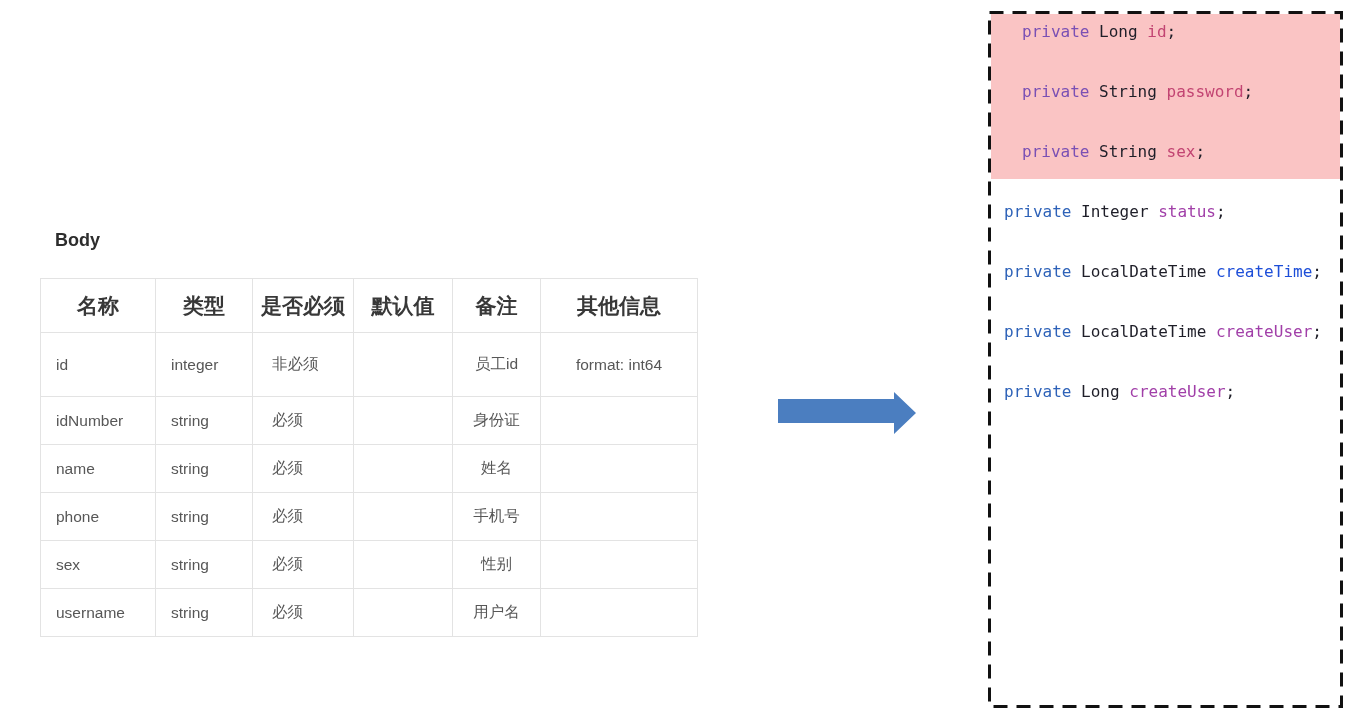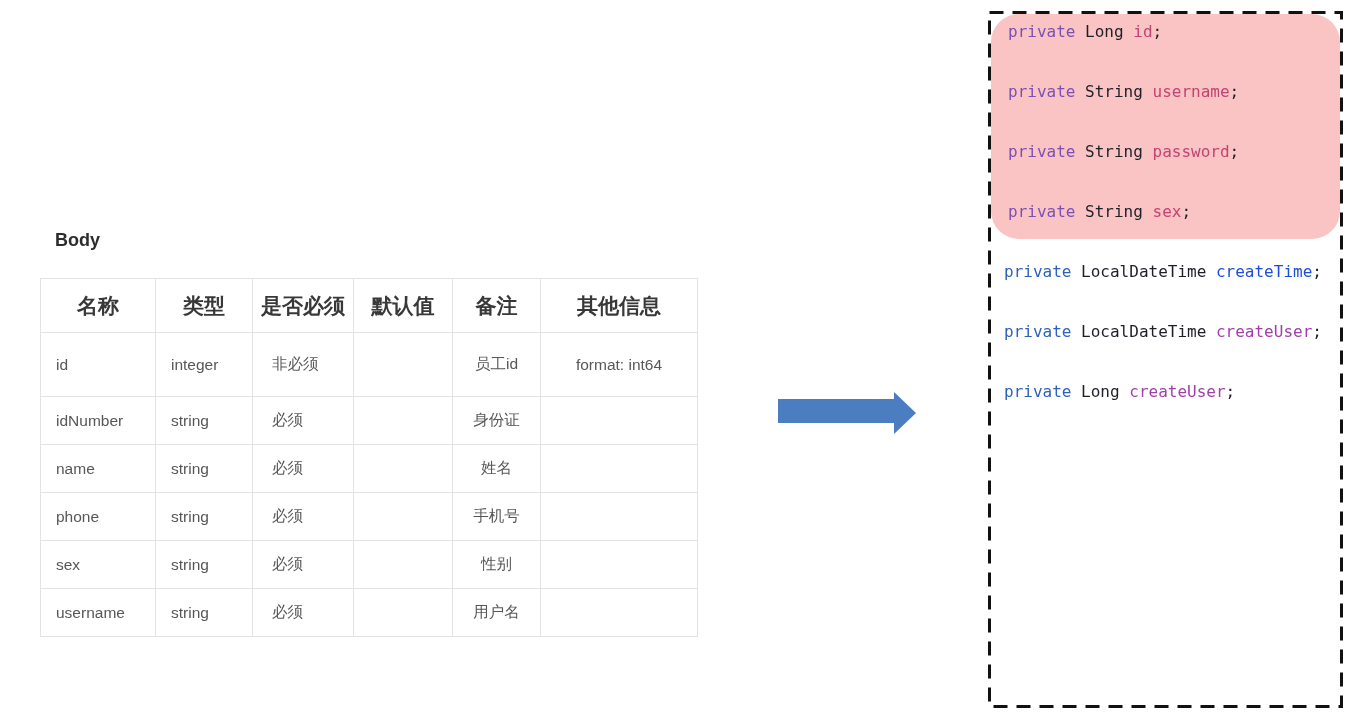--- a/index.html
+++ b/index.html
@@ -37,21 +37,21 @@
   td.a-left3{text-align:left;padding-left:19px}
   td.a-center{text-align:center}
 
   
   .arrow-svg{position:absolute;left:778px;top:385px;}
 
   
   .code-box{position:absolute;left:988px;top:11px;width:355px;height:697px;}
   .dashed-border{position:absolute;left:0;top:0;}
   .code-content{position:absolute;left:3px;top:3px;right:3px;}
-  .code-hl{padding:8px 0 17px 17px;border-radius:28px;}
+  .code-hl{padding:8px 0 17px 31px;}
   .code-rest{padding:23px 0 0 13px;}
   .code-line{
     height:20px;line-height:20px;margin-bottom:40px;white-space:pre;
     font-family:"DejaVu Sans Mono","Liberation Mono",monospace;
     font-size:16px;
   }
   .code-hl .code-line:last-child,.code-rest .code-line:last-child{margin-bottom:0;}
 </style>
 </head>
 <body>
@@ -135,25 +135,25 @@
     <polygon points="0,14 116,14 116,7 138,28 116,49 116,38 0,38" fill="#4b7ec0"></polygon>
   </svg>
 
   <div class="code-box">
     <svg class="dashed-border" width="355" height="697">
       <rect x="1.5" y="1.5" width="352" height="694" fill="none" stroke-width="3" stroke-dasharray="14 9" stroke="#111111"></rect>
     </svg>
     <div class="code-content">
       <div class="code-hl" style="background: rgb(250, 196, 196);">
           <div class="code-line"><span style="color: rgb(122, 80, 180);">private</span> <span style="color: rgb(30, 30, 40);">Long</span> <span style="color: rgb(194, 68, 114);">id</span><span style="color: rgb(30, 30, 40);">;</span></div>
-          <div class="code-line"><span style="color: rgb(122, 80, 180);">private</span> <span style="color: rgb(30, 30, 40);">String</span> <span style="color: rgb(194, 68, 114);">username</span><span style="color: rgb(30, 30, 40);">;</span></div>
           <div class="code-line"><span style="color: rgb(122, 80, 180);">private</span> <span style="color: rgb(30, 30, 40);">String</span> <span style="color: rgb(194, 68, 114);">password</span><span style="color: rgb(30, 30, 40);">;</span></div>
           <div class="code-line"><span style="color: rgb(122, 80, 180);">private</span> <span style="color: rgb(30, 30, 40);">String</span> <span style="color: rgb(194, 68, 114);">sex</span><span style="color: rgb(30, 30, 40);">;</span></div>
         </div>
       <div class="code-rest">
+          <div class="code-line"><span style="color: rgb(46, 98, 184);">private</span> <span style="color: rgb(30, 30, 40);">Integer</span> <span style="color: rgb(161, 63, 168);">status</span><span style="color: rgb(30, 30, 40);">;</span></div>
           <div class="code-line"><span style="color: rgb(46, 98, 184);">private</span> <span style="color: rgb(30, 30, 40);">LocalDateTime</span> <span style="color: #1d4ed8;">createTime</span><span style="color: rgb(30, 30, 40);">;</span></div>
           <div class="code-line"><span style="color: rgb(46, 98, 184);">private</span> <span style="color: rgb(30, 30, 40);">LocalDateTime</span> <span style="color: rgb(161, 63, 168);">createUser</span><span style="color: rgb(30, 30, 40);">;</span></div>
           <div class="code-line"><span style="color: rgb(46, 98, 184);">private</span> <span style="color: rgb(30, 30, 40);">Long</span> <span style="color: rgb(161, 63, 168);">createUser</span><span style="color: rgb(30, 30, 40);">;</span></div>
         </div>
     </div>
   </div>
 
 </div>
 
 </body></html>

